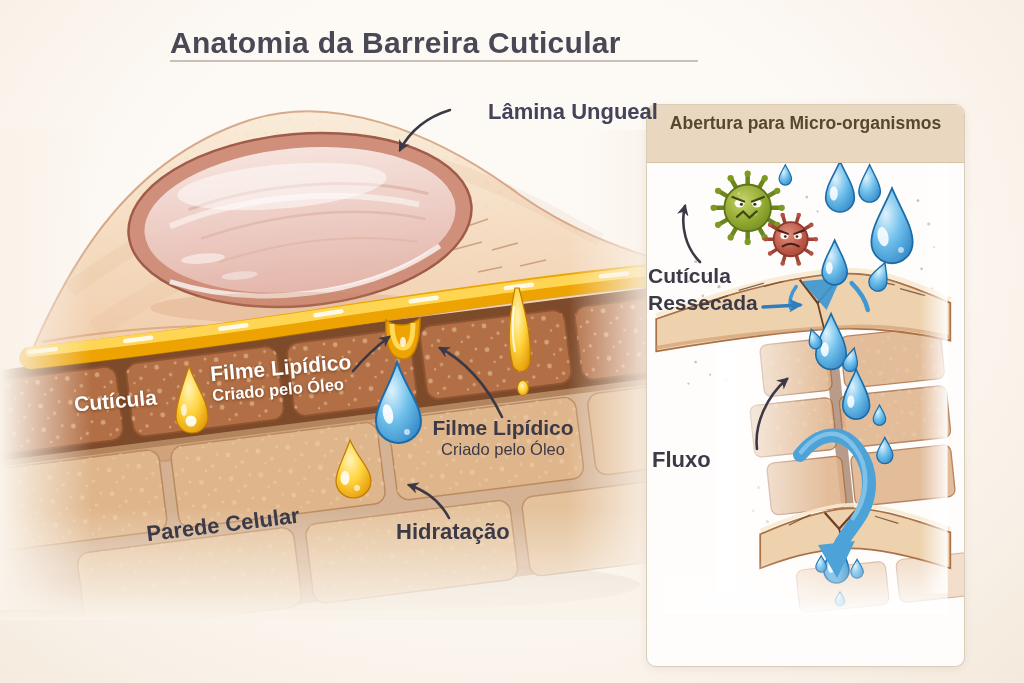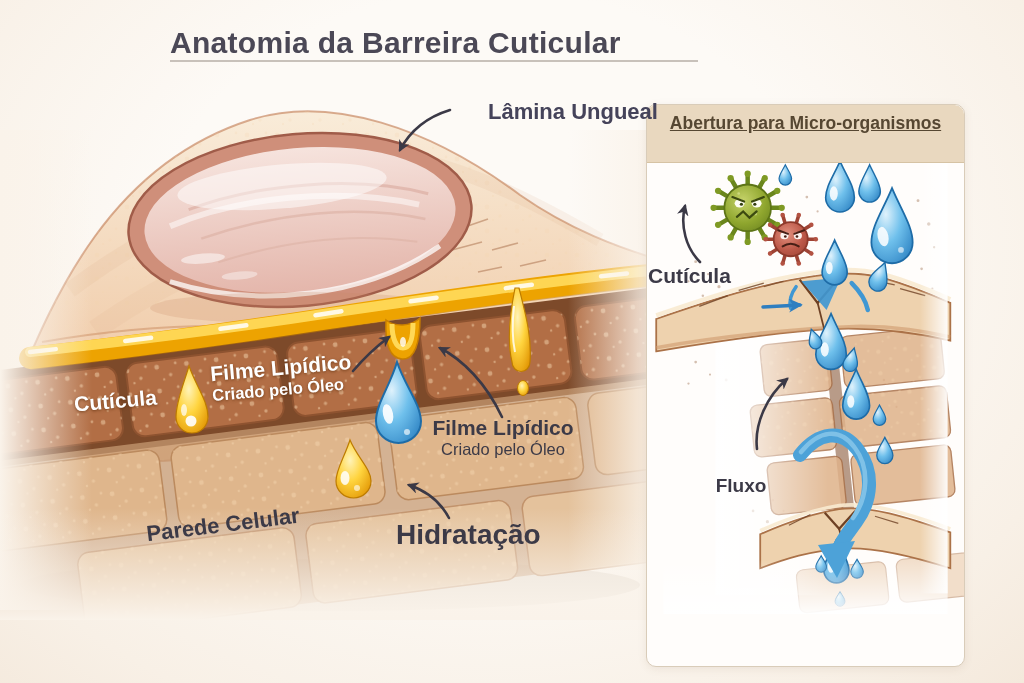--- a/index.html
+++ b/index.html
@@ -16,30 +16,30 @@
   .t-cuticula{left:74px;top:389px;font-size:21px;font-weight:700;color:#fff;
     transform:rotate(-5deg);text-shadow:0 1px 3px rgba(93,45,12,.7);}
   .t-filme-w{left:211px;top:356px;transform:rotate(-5deg);color:#fff;
     text-shadow:0 1px 3px rgba(93,45,12,.7);}
   .t-filme-w .l1{font-size:21px;font-weight:700;}
   .t-filme-w .l2{font-size:16.5px;font-weight:600;}
   .t-filme-d{left:428px;top:416px;width:150px;text-align:center;}
   .t-filme-d .l1{font-size:21px;font-weight:600;}
   .t-filme-d .l2{font-size:16.5px;font-weight:500;}
   .t-parede{left:146px;top:512px;font-size:22px;font-weight:600;transform:rotate(-7deg);}
-  .t-hidr{left:396px;top:519px;font-size:28px;font-weight:600;}
+  .t-hidr{left:396px;top:519px;font-size:22px;font-weight:600;}
   .t-ressec{left:648px;top:262px;font-size:21px;font-weight:700;line-height:1.3;}
-  .t-fluxo{left:652px;top:445px;width:178px;text-align:center;font-size:19px;
-    font-weight:600;line-height:1.32;margin-top:28px;}
+  .t-fluxo{left:652px;top:445px;width:178px;font-size:22px;
+    font-weight:600;line-height:1.32;}
   #panel{position:absolute;left:646px;top:104px;width:317px;height:561px;
     background:#fffdfb;border:1px solid #d9ccb9;border-radius:10px;
     box-shadow:0 2px 8px rgba(120,90,60,.10);overflow:hidden;}
   #panel-header{height:58px;background:#e9d8bf;border-bottom:1px solid #d6c3a4;
     border-radius:9px 9px 0 0;text-align:center;padding-top:7px;box-sizing:border-box;
-    font-size:17.5px;font-weight:700;color:#564732;line-height:1.35;text-decoration:underline;}
+    font-size:17.5px;font-weight:700;color:#564732;line-height:1.35;}
   svg{display:block;}
 </style>
 </head>
 <body>
 
 <div id="stage">
 
   <svg class="abs" style="left:0;top:80px;" width="660" height="540" viewBox="0 0 660 540">
     <defs>
       <linearGradient id="gSkin" x1="0" y1="0" x2="0" y2="1">
@@ -463,19 +463,20 @@
     <span class="l1">Filme Lipídico</span>
     <span class="l2">Criado pelo Óleo</span>
   </div>
 
   <div class="lbl t-parede">Parede Celular</div>
 
   <div class="lbl t-hidr">Hidratação</div>
 
   <div class="lbl t-ressec">
     <span class="l1">Cutícula</span>
+    <span class="l2">Ressecada</span>
   </div>
 
   <div class="lbl t-fluxo">
     <span class="l1">Fluxo</span>
   </div>
 
 </div>
 
 </body></html>

